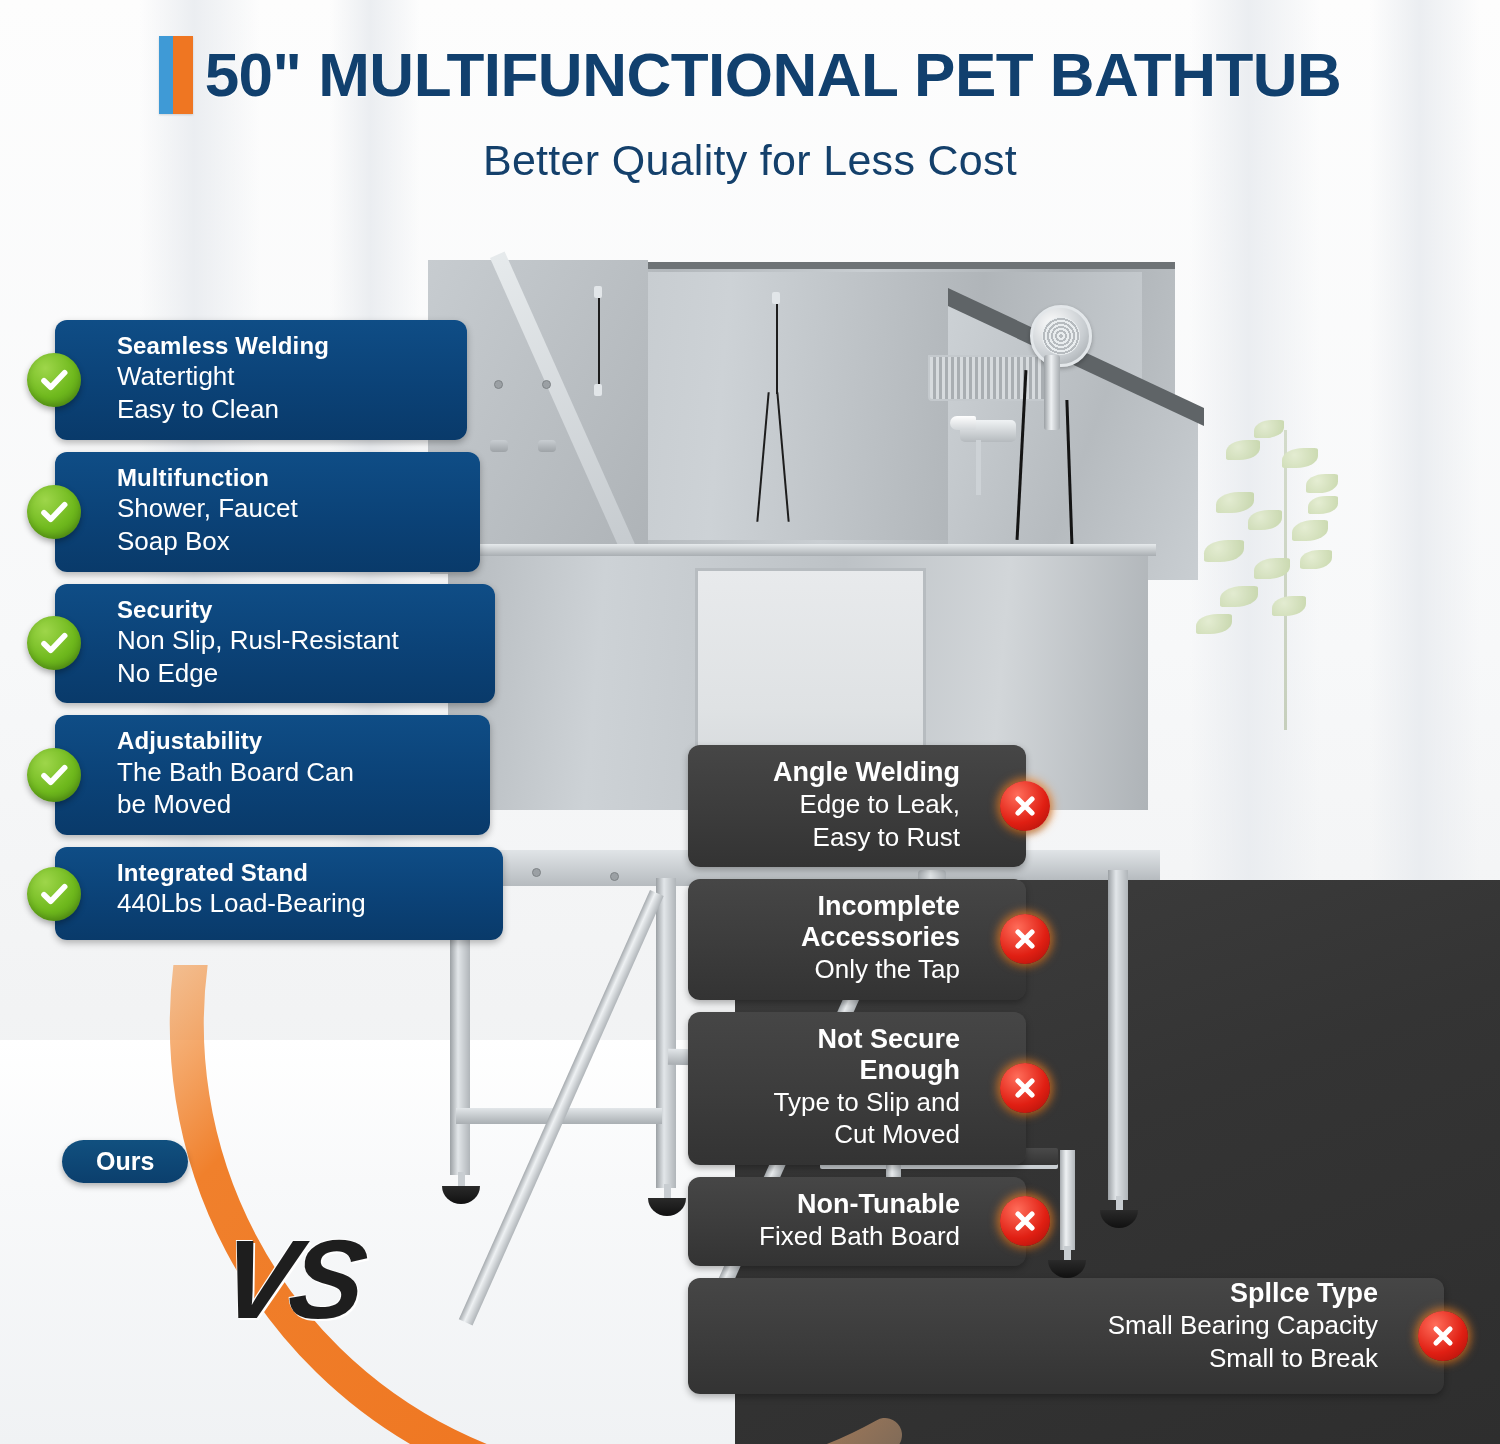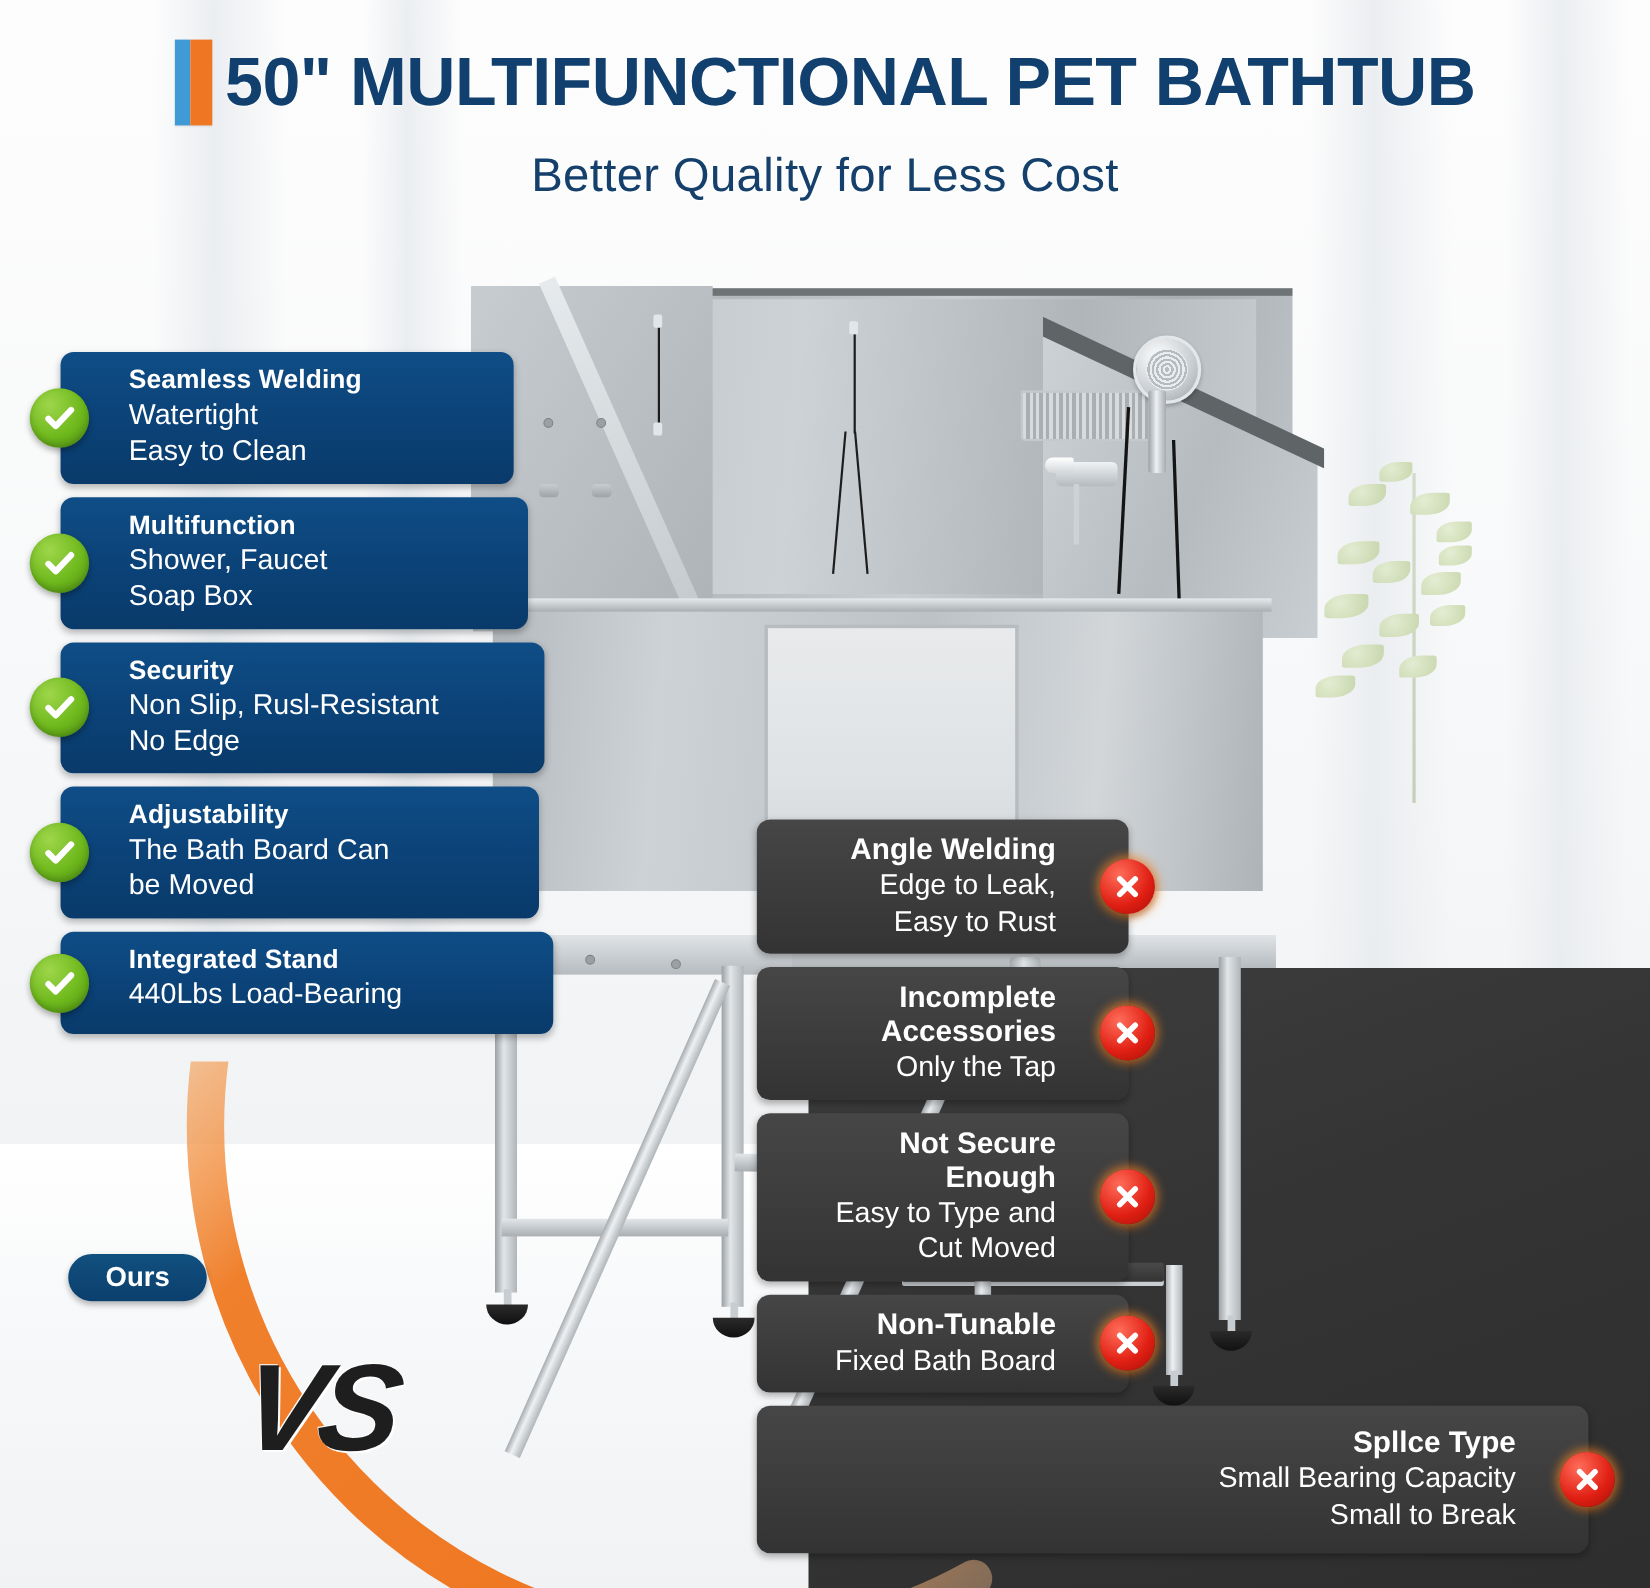--- a/index.html
+++ b/index.html
@@ -359,35 +359,35 @@
       <div class="con-sub">Only the Tap</div>
     </div>
 
     <div class="con-box" style="width:250px;">
       <span class="cross">
         <svg viewBox="0 0 24 24">
             <path d="M6 6 L18 18 M18 6 L6 18" fill="none" stroke="#fff" stroke-width="4.4" stroke-linecap="round"></path>
           </svg>
       </span>
       <div class="con-title">Not Secure Enough</div>
-      <div class="con-sub">Easy to Type and</div>
+      <div class="con-sub">Type to Slip and</div>
       <div class="con-sub">Cut Moved</div>
     </div>
 
     <div class="con-box" style="width:250px;">
       <span class="cross">
         <svg viewBox="0 0 24 24">
             <path d="M6 6 L18 18 M18 6 L6 18" fill="none" stroke="#fff" stroke-width="4.4" stroke-linecap="round"></path>
           </svg>
       </span>
       <div class="con-title">Non-Tunable</div>
       <div class="con-sub">Fixed Bath Board</div>
     </div>
 
-    <div class="con-box" style="width:668px;padding-top:18px;padding-bottom:20px;">
+    <div class="con-box" style="width:668px;padding-top:0;padding-bottom:20px;">
       <span class="cross">
         <svg viewBox="0 0 24 24">
             <path d="M6 6 L18 18 M18 6 L6 18" fill="none" stroke="#fff" stroke-width="4.4" stroke-linecap="round"></path>
           </svg>
       </span>
       <div class="con-title">Spllce Type</div>
       <div class="con-sub">Small Bearing Capacity</div>
       <div class="con-sub">Small to Break</div>
     </div>
   </div>

